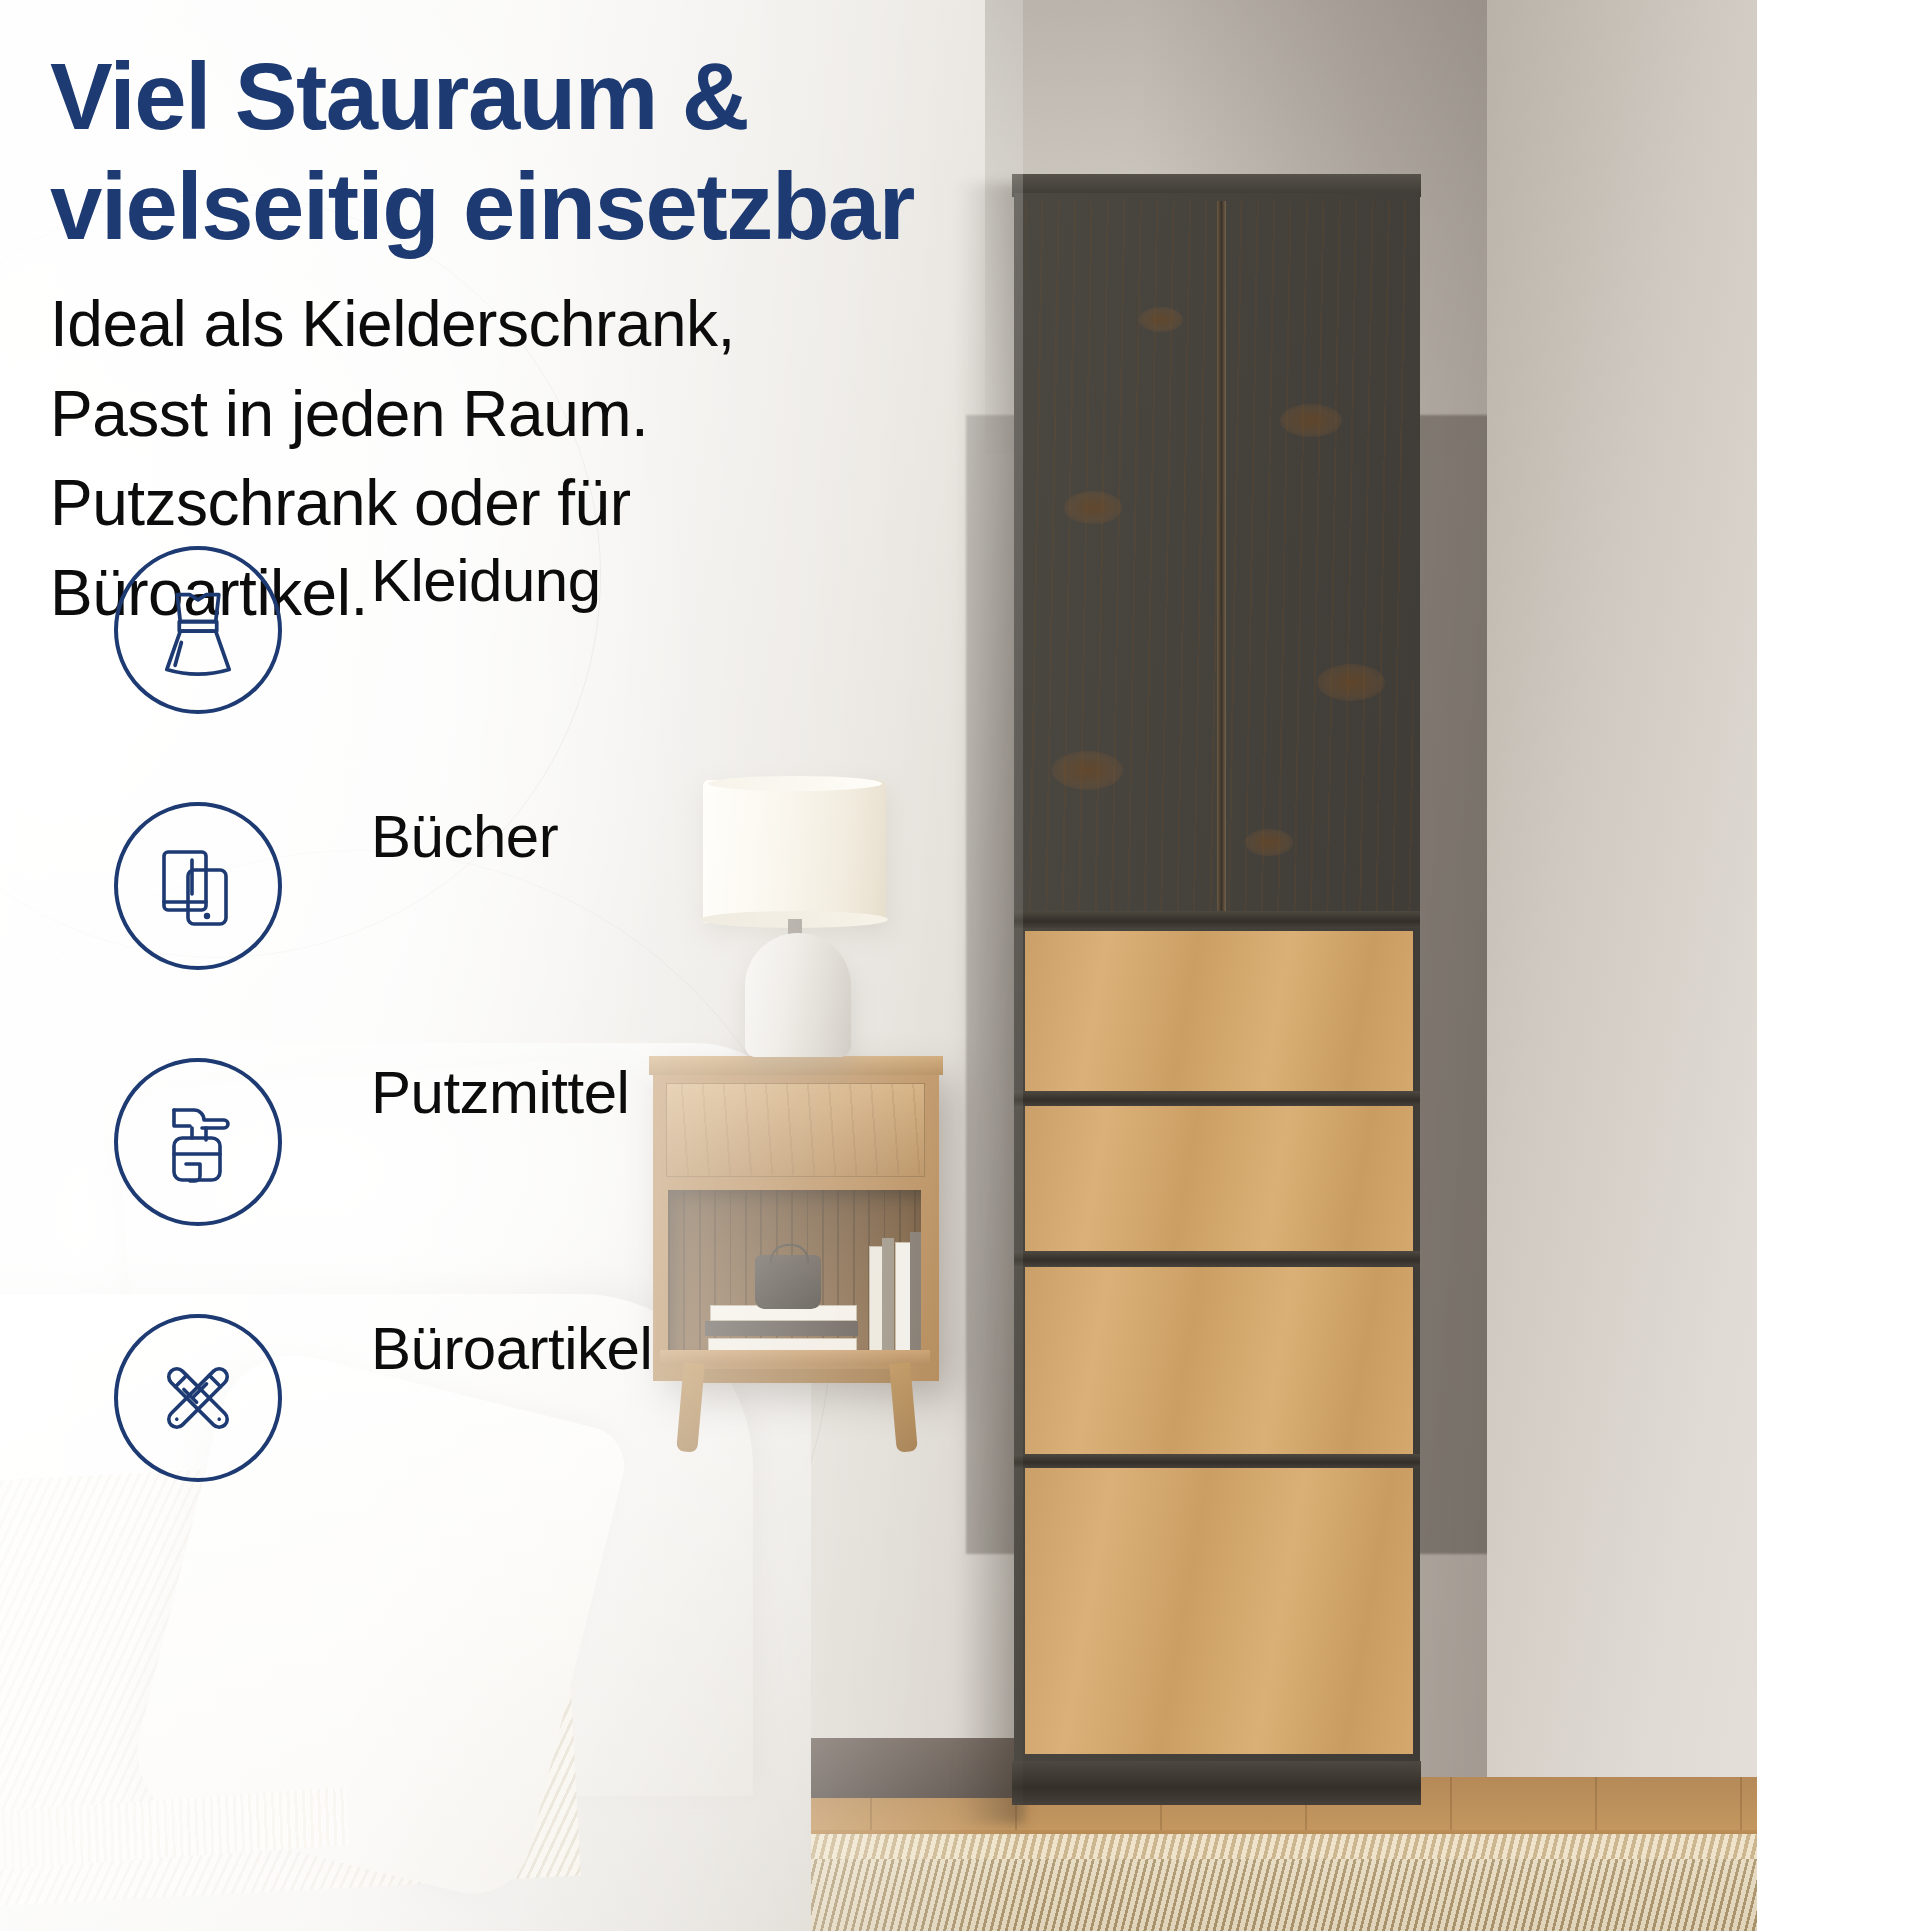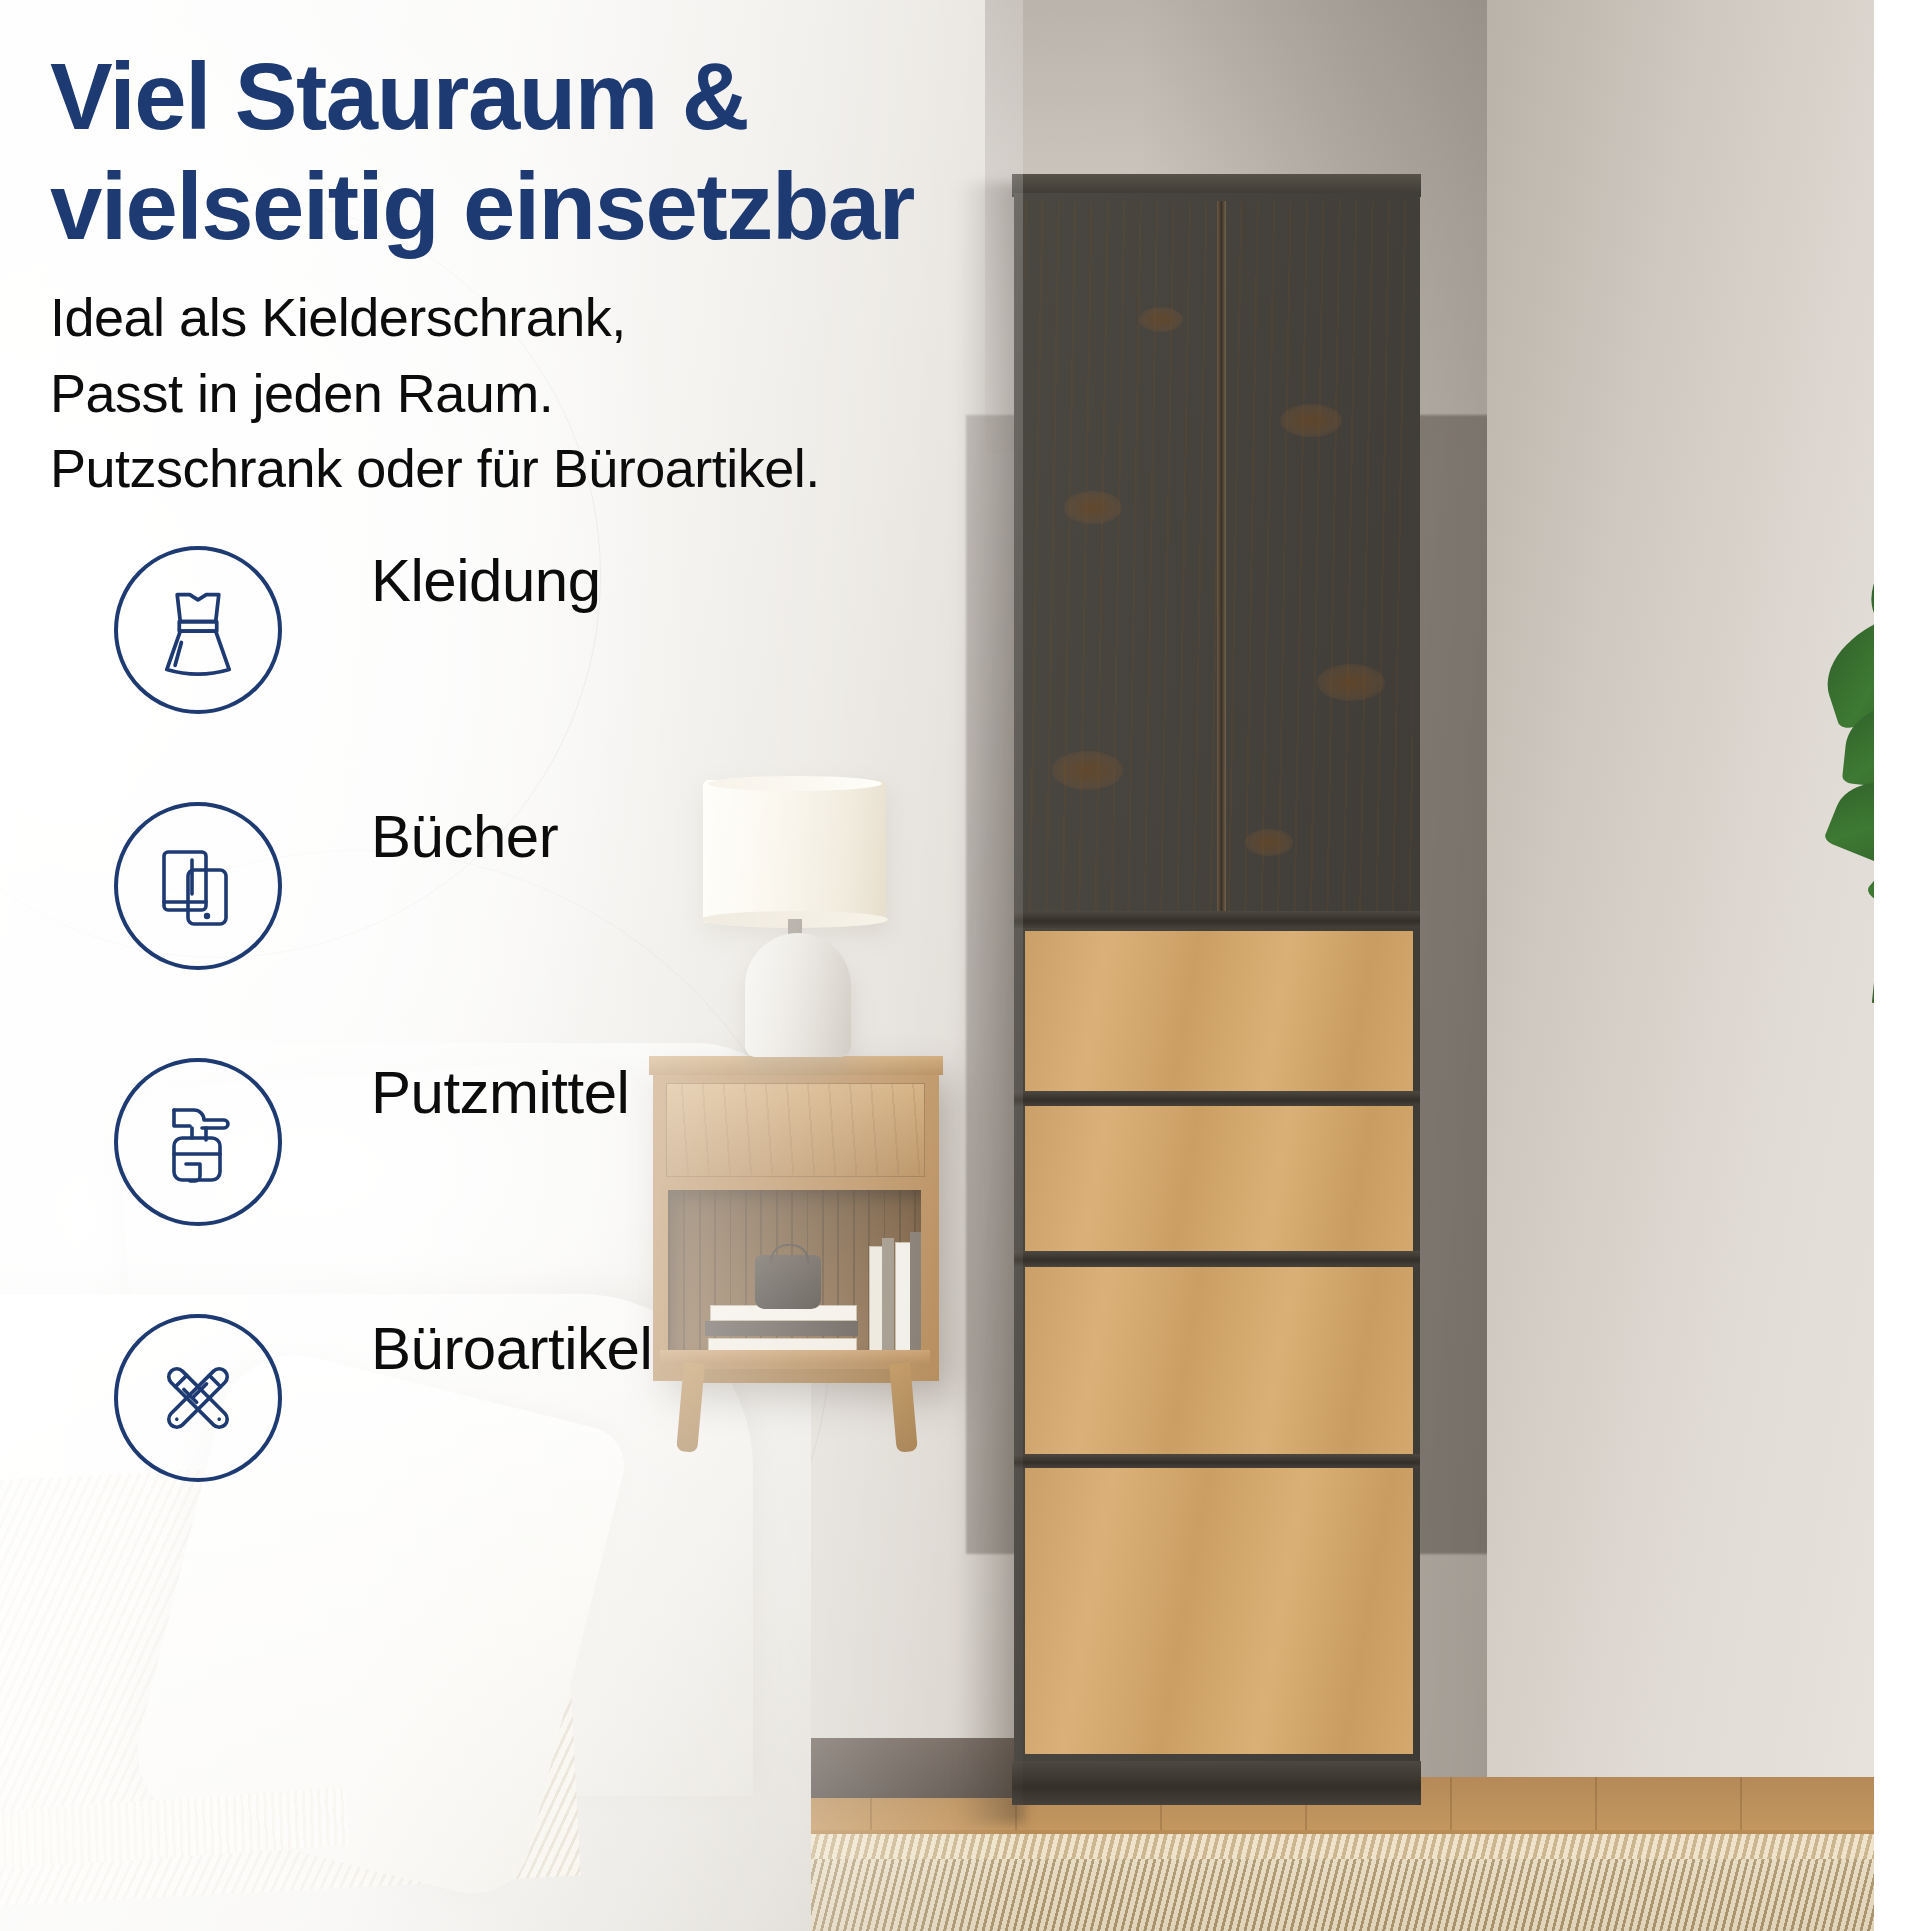--- a/index.html
+++ b/index.html
@@ -1,21 +1,21 @@
 <!DOCTYPE html>
 <html><head>
 <meta charset="utf-8">
 <style>
   html,body{margin:0;padding:0;}
   body{
     width:1931px;height:1931px;overflow:hidden;
     font-family:"Liberation Sans","DejaVu Sans",sans-serif;
     background:#ffffff;
   }
-  .canvas{position:relative;width:1874px;height:1931px;overflow:hidden;background:#efece7;}
+  .canvas{position:relative;width:1723px;height:1931px;overflow:hidden;background:#efece7;padding-left:34px;}
 
   
   .scene{position:absolute;inset:0;overflow:hidden;}
 
   
   .wall-main{position:absolute;left:0;top:0;width:1931px;height:1815px;
     background:linear-gradient(105deg,#f3f1ee 0%,#eceae5 22%,#e3dfd8 42%,#d9d4cc 58%,#cdc7be 72%,#c6bfb6 86%,#bdb6ad 100%);}
   .wall-left-light{position:absolute;left:0;top:0;width:869px;height:1815px;
     background:radial-gradient(ellipse 772px 1062px at 10% 35%, rgba(255,255,255,.95) 0%, rgba(255,255,255,.55) 45%, rgba(255,255,255,0) 78%);}
   .wall-corner-shadow{position:absolute;left:1139px;top:0;width:406px;height:1815px;
@@ -162,21 +162,21 @@
 
   
   .text-scrim{position:absolute;left:0;top:0;width:1023px;height:1931px;
     background:linear-gradient(95deg,rgba(255,255,255,.92) 0%,rgba(255,255,255,.80) 42%,rgba(255,255,255,.42) 72%,rgba(255,255,255,0) 100%);}
 
   
   .content{position:absolute;left:0;top:0;width:1023px;height:1931px;}
   .headline{position:absolute;left:50px;top:42px;width:1081px;
     color:#1d3a72;font-size:94px;line-height:1.17;font-weight:700;letter-spacing:-1.4px;}
   .subtitle{position:absolute;left:50px;top:280px;width:869px;
-    color:#0c0c0c;font-size:54px;line-height:1.40;font-weight:400;letter-spacing:-0.5px;}
+    color:#0c0c0c;font-size:64px;line-height:1.40;font-weight:400;letter-spacing:-0.5px;}
 
   .features{position:absolute;left:114px;top:546px;width:908px;}
   .frow{display:flex;align-items:flex-start;height:256px;}
   .fcircle{width:160px;height:160px;border-radius:50%;border:4.8px solid #1d3a72;
     display:flex;align-items:center;justify-content:center;flex:0 0 auto;background:transparent;}
   .fcircle svg{display:block;}
   .flabel{margin-left:89px;color:#0c0c0c;font-size:60px;font-weight:400;letter-spacing:-0.5px;white-space:nowrap;}
 </style>
 </head>
 <body>

